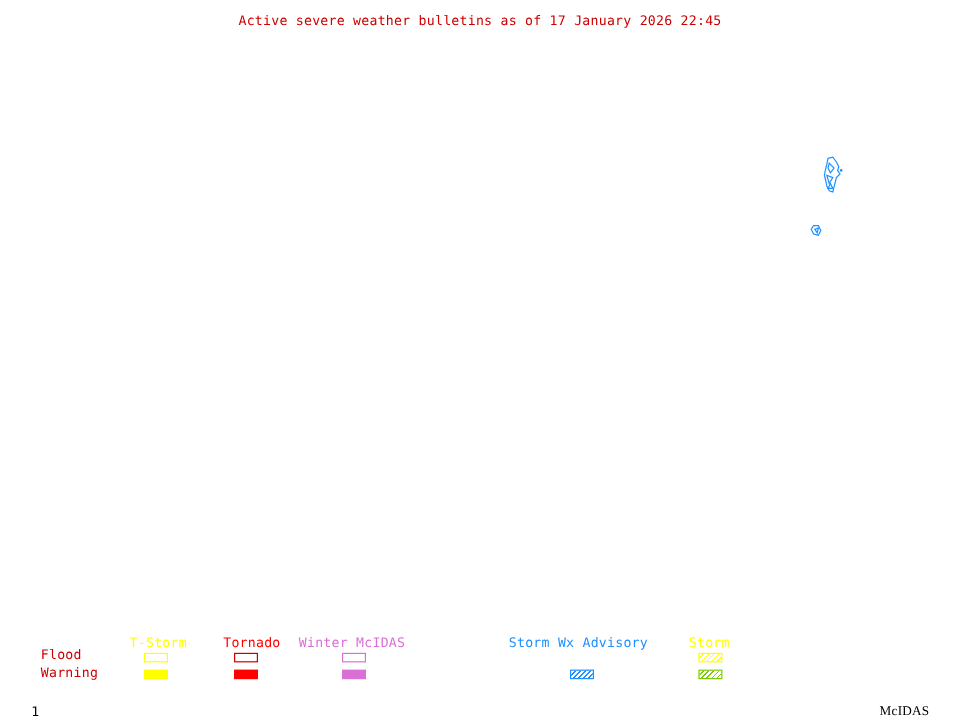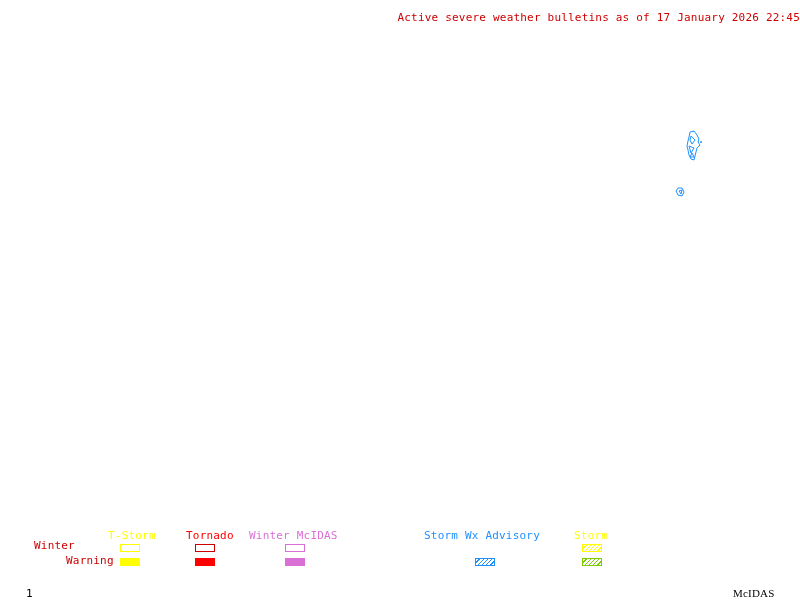--- a/index.html
+++ b/index.html
@@ -1,20 +1,20 @@
 <!DOCTYPE html>
 <html><head>
   <meta charset="utf-8">
   <style>
     html, body { margin: 0; padding: 0; background: #ffffff; }
     body { width: 800px; height: 600px; position: relative; overflow: hidden;
            font-family: "DejaVu Sans Mono", monospace; }
     .txt { position: absolute; font-size: 11px; line-height: 12px; white-space: nowrap;
            font-family: "DejaVu Sans Mono", monospace; letter-spacing: 0.2px; }
-    #title { top: 12px; left: 0; width: 800px; text-align: right; }
+    #title { top: 12px; left: 0; width: 800px; text-align: center; }
     .map { position: absolute; left: 0; top: 0; width: 800px; height: 600px; }
     .box { position: absolute; width: 20px; height: 8px; box-sizing: border-box; }
     .outline { border: 1px solid; background: transparent; }
     .hatch { border: 1px solid; }
   </style>
 </head>
 <body>
 
 <div id="title" class="txt" style="color:#cc0000;">Active severe weather bulletins as of 17 January 2026 22:45</div>
 
@@ -27,22 +27,22 @@
       <path d="M692 153 L694 157 L690 157 Z"></path>
       <circle cx="701" cy="142" r="0.6" fill="#1e90ff"></circle>
     </g>
     <g>
       <path d="M678 188 L682 188 L684 192 L682 196 L678 195 L676 191 Z"></path>
       <path d="M679 191 L682 190 L681 194 Z"></path>
     </g>
   </g>
 </svg>
 
-<div class="txt" style="left:34px; top:540px; color:#cc0000;">Winter</div>
-<div class="txt" style="left:34px; top:555px; color:#cc0000;margin-left:32px;">Warning</div>
+<div class="txt" style="left:34px; top:540px; color:#cc0000;">Flood</div>
+<div class="txt" style="left:34px; top:555px; color:#cc0000;">Warning</div>
 
 <div class="txt" style="left:108px; top:530px; color:#ffff00;">T-Storm</div>
 <div class="box outline" style="left:120px; top:544px; border-color:#ffff00;"></div>
 <div class="box" style="left:120px; top:558px; background:#ffff00;"></div>
 
 <div class="txt" style="left:186px; top:530px; color:#ff0000;text-align:center;">Tornado</div>
 <div class="box outline" style="left:195px; top:544px; border-color:#cc0000;"></div>
 <div class="box" style="left:195px; top:558px; background:#ff0000;"></div>
 
 <div class="txt" style="left:249px; top:530px; color:#da70d6;">Winter McIDAS</div>

